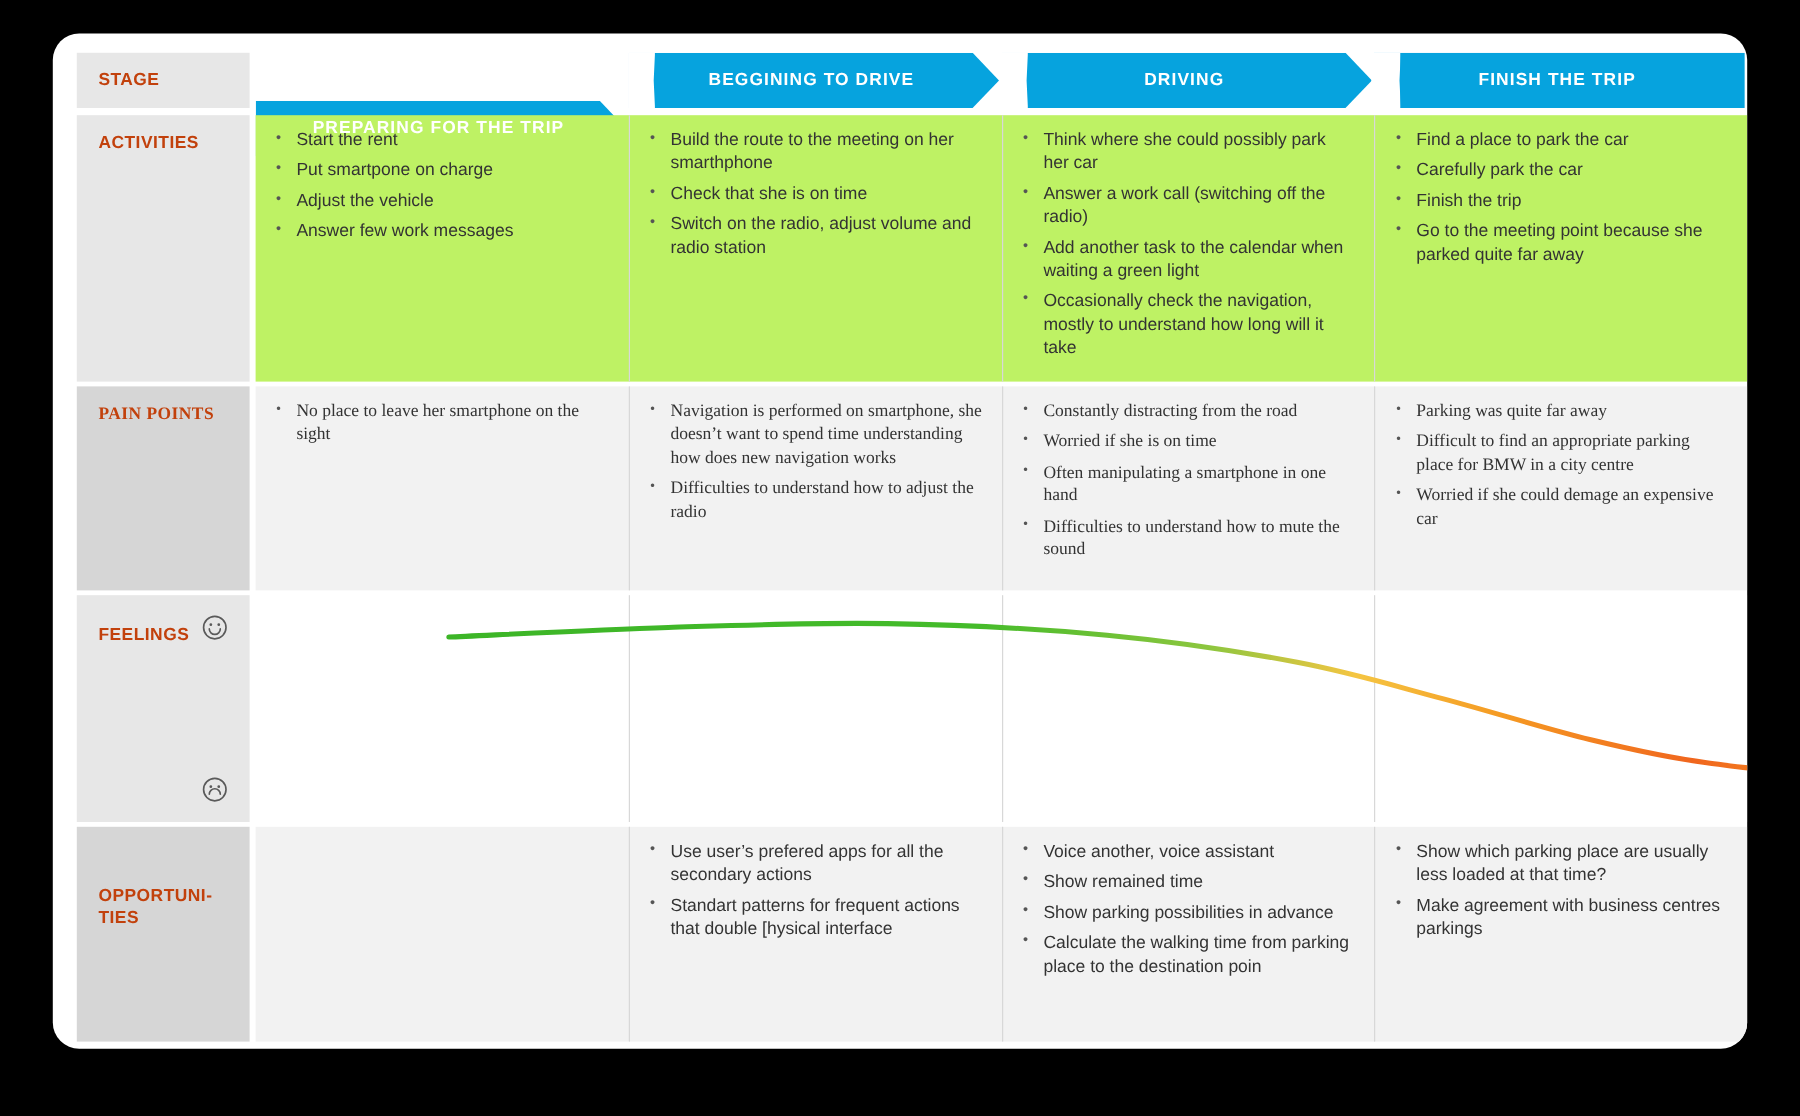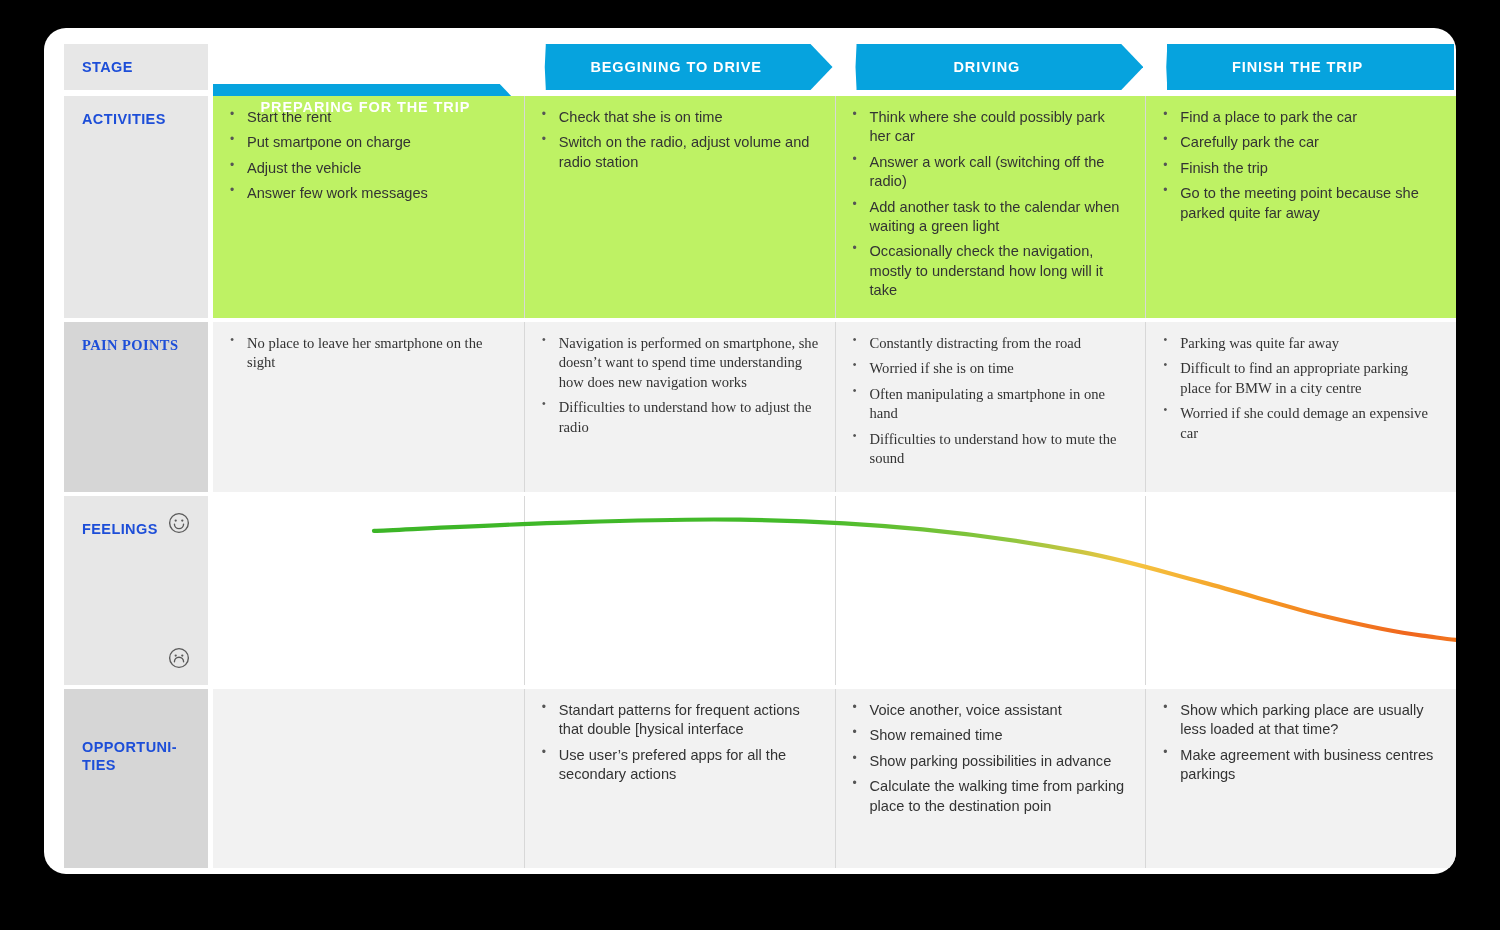--- a/index.html
+++ b/index.html
@@ -21,21 +21,21 @@
     position: absolute;
     left: 20px; top: 16px;
     width: 1392px; height: 824px;
   }
 
   
   .hdr-row { position: absolute; left: 0; top: 0; height: 46px; width: 100%; }
   .label-cell {
     position: absolute;
     font-size: 14.5px; font-weight: bold; letter-spacing: 0.4px;
-    color: #1d4ed8;
+    color: #c2410c;
     padding: 14px 0 0 18px;
     line-height: 1.25;
   }
   .stage-label { background: #e7e7e7; left: 0; top: 0; width: 144px; height: 46px; }
 
   .stage-band { position: absolute; top: 0; height: 46px; overflow: hidden; }
   .stage-band .fill {
     position: absolute; inset: 0;
     background: var(--blue, #06a3de);
   }
@@ -124,20 +124,21 @@
             <div class="col" style="left: 0px; width: 310.75px;">
               <ul class="items">
                 <li>Start the rent</li>
                 <li>Put smartpone on charge</li>
                 <li>Adjust the vehicle</li>
                 <li>Answer few work messages</li>
               </ul>
             </div>
             <div class="col divider" style="left: 310.75px; width: 310.75px;">
               <ul class="items">
+                <li>Build the route to the meeting on her smarthphone</li>
                 <li>Check that she is on time</li>
                 <li>Switch on the radio, adjust volume and radio station</li>
               </ul>
             </div>
             <div class="col divider" style="left: 621.5px; width: 310.75px;">
               <ul class="items">
                 <li>Think where she could possibly park her car</li>
                 <li>Answer a work call (switching off the radio)</li>
                 <li>Add another task to the calendar when waiting a green light</li>
                 <li>Occasionally check the navigation, mostly to understand how long will it take</li>
@@ -187,22 +188,22 @@
           </div>
         </div>
         <div class="row" style="top: 645px; height: 179px;">
           <div class="rowlabel" style="background: rgb(214, 214, 214);">
             <div class="label-cell" style="position: absolute; left: 0px; top: 0px; width: 144px; background: transparent; white-space: pre-line; margin-top: 35px;">OPPORTUNI-
 TIES</div>
           </div>
           <div class="rowbg" style="background: rgb(242, 242, 242);">
             <div class="col divider" style="left: 310.75px; width: 310.75px;">
               <ul class="items">
+                <li>Use user’s prefered apps for all the secondary actions</li>
                 <li>Standart patterns for frequent actions that double [hysical interface</li>
-                <li>Use user’s prefered apps for all the secondary actions</li>
               </ul>
             </div>
             <div class="col divider" style="left: 621.5px; width: 310.75px;">
               <ul class="items">
                 <li>Voice another, voice assistant</li>
                 <li>Show remained time</li>
                 <li>Show parking possibilities in advance</li>
                 <li>Calculate the walking time from parking place to the destination poin</li>
               </ul>
             </div>

